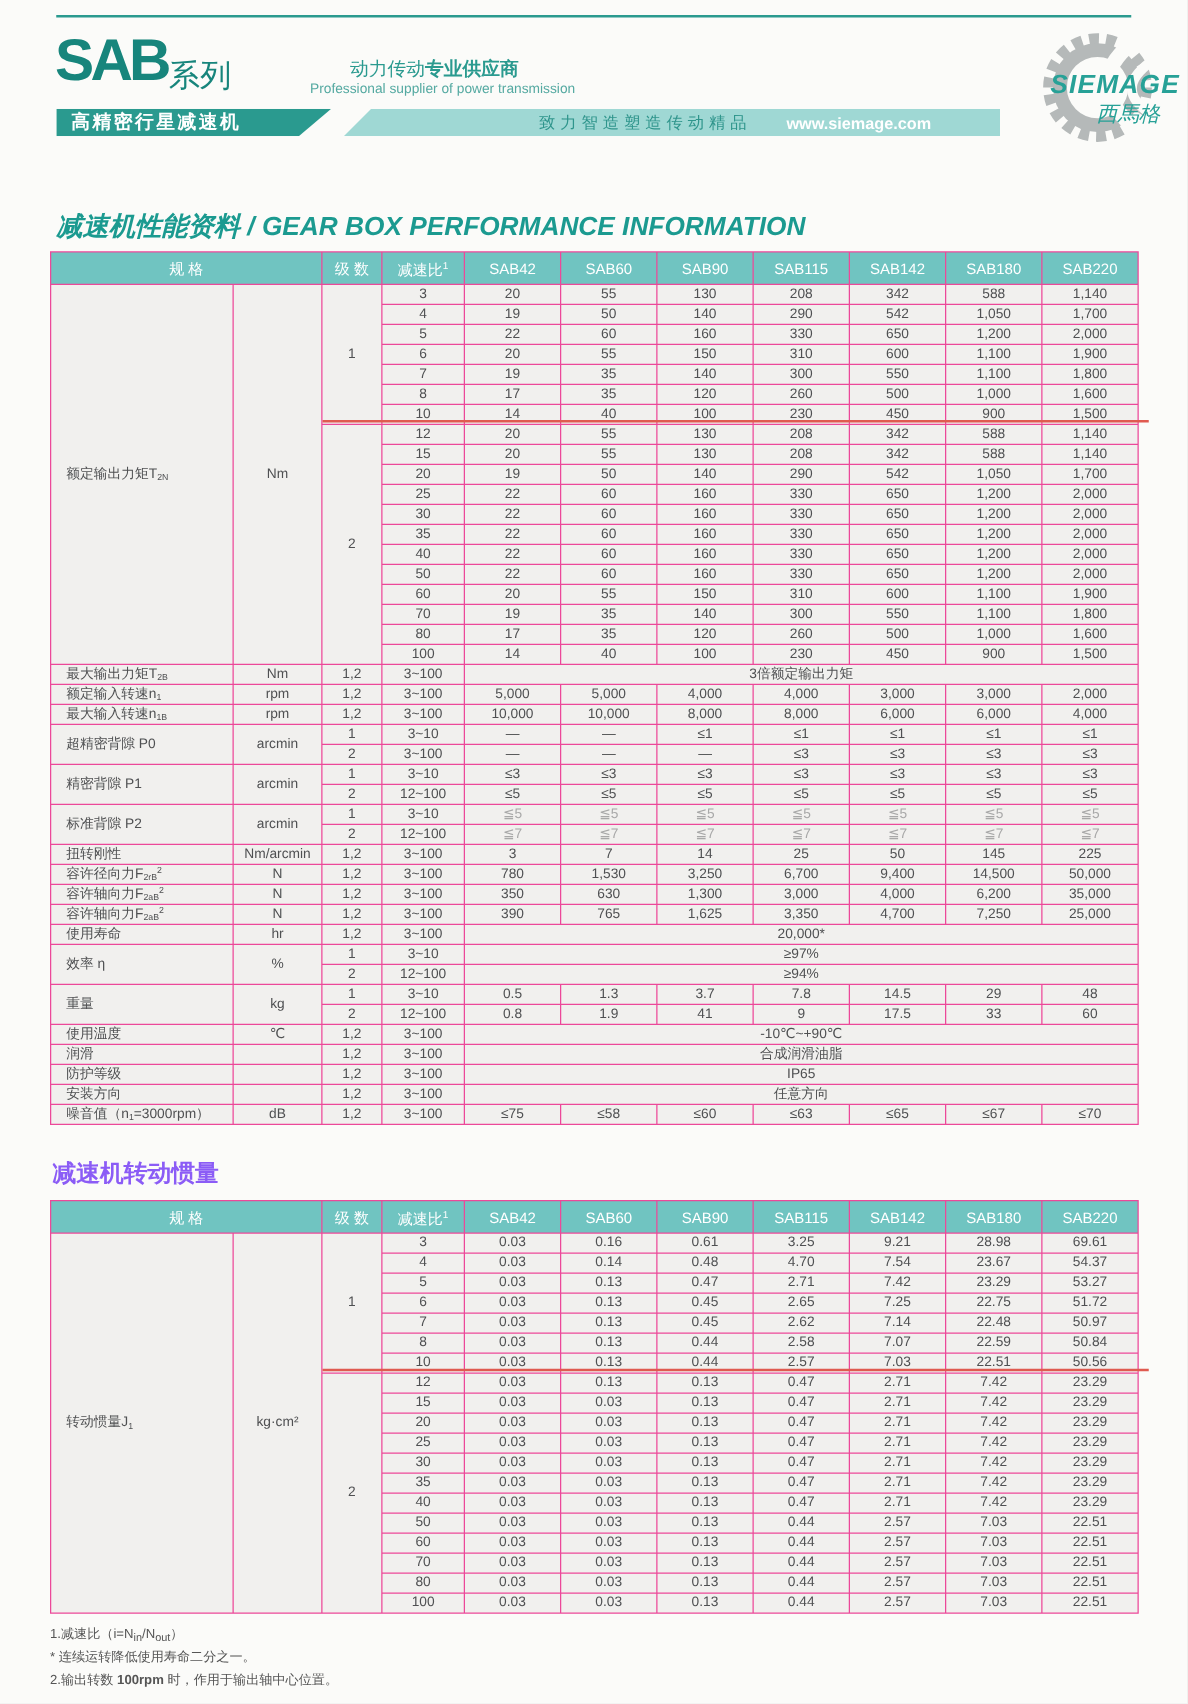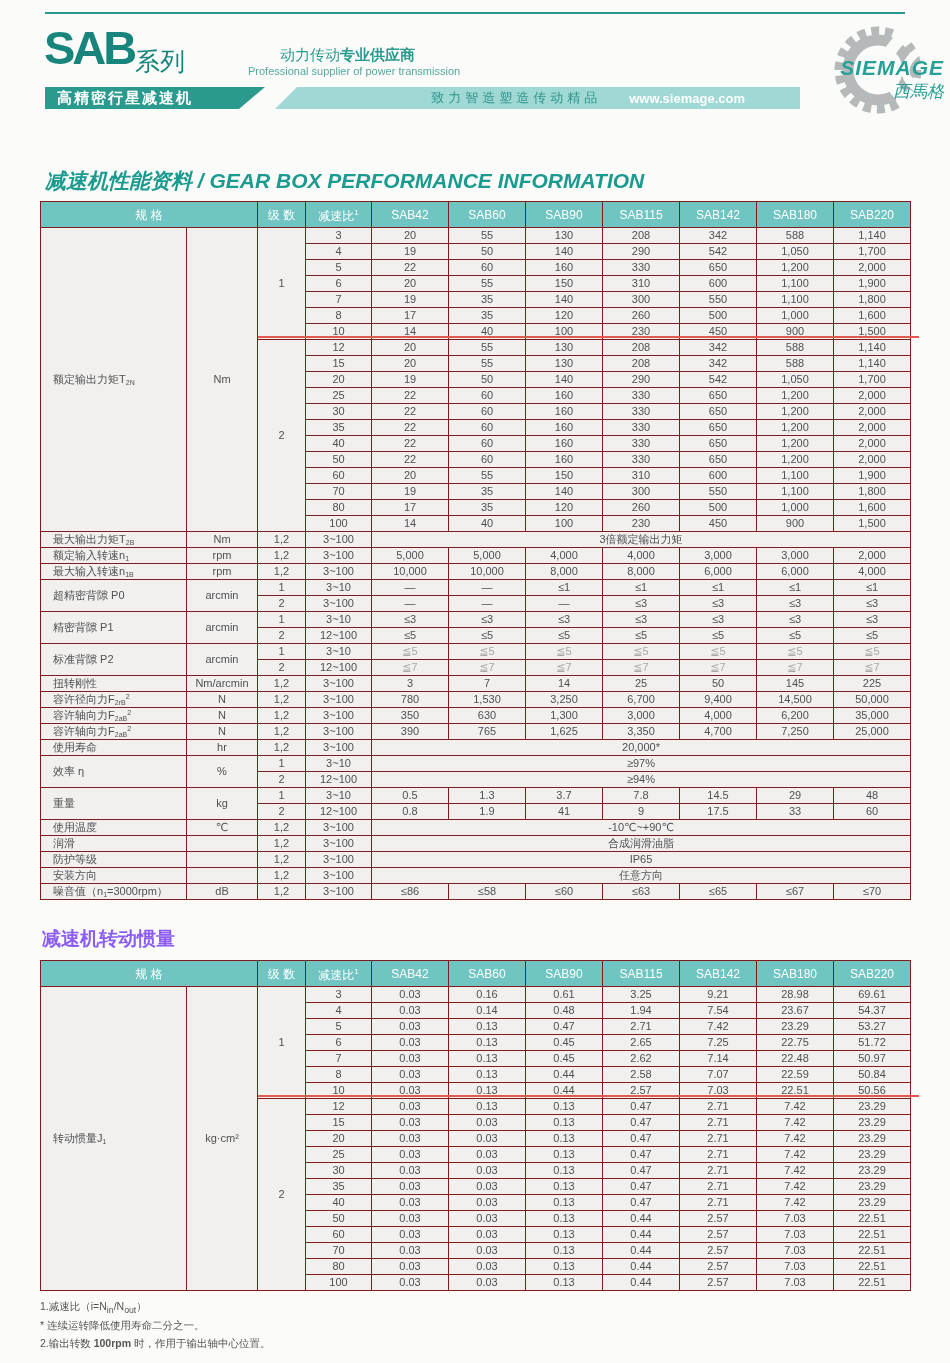--- a/index.html
+++ b/index.html
@@ -20,27 +20,27 @@
                 padding-right:55px;gap:28px;box-sizing:border-box;}
   .banner-slogan{font-size:13px;color:#2f958c;letter-spacing:4px;}
   .banner-site{font-size:13px;color:#ffffff;font-weight:bold;}
   .tagline{position:absolute;left:248px;top:46px;font-size:15px;color:#2a9a8f;margin-left:32px;}
   .tagline b{font-weight:bold;}
   .tagline-en{position:absolute;left:248px;top:65px;font-size:11px;color:#54a9a1;}
   .logo-block{position:absolute;right:6px;top:18px;width:150px;height:105px;}
   .gear-icon{position:absolute;right:18px;top:2px;}
   .brand-name{position:absolute;right:0px;top:38px;font-size:21px;font-weight:bold;
               font-style:italic;color:#27a197;letter-spacing:1px;}
-  .brand-zh{position:absolute;right:0px;top:62px;font-size:17px;font-style:italic;color:#27a197;}
+  .brand-zh{position:absolute;right:16px;top:62px;font-size:17px;font-style:italic;color:#27a197;}
   
   .page-title{position:absolute;left:45px;top:153px;font-size:21px;font-weight:bold;color:#1b9a90;font-style:italic;}
   
   .content{position:absolute;left:40px;top:201px;width:880px;}
   .table-wrap{position:relative;}
-  table.spec-table{border-collapse:separate;border-spacing:1px;background:#7f1d1d;
+  table.spec-table{border-collapse:separate;border-spacing:1px;background:#ec4899;
                    table-layout:fixed;}
   table.spec-table th{background:#70c4c1;color:#ffffff;font-weight:normal;font-size:12px;
                       height:22px;line-height:22px;padding:0;text-align:center;
                       white-space:nowrap;overflow:hidden;}
   table.spec-table th sup{font-size:8px;}
   table.spec-table td{background:#f1f0ee;font-size:11px;height:15px;line-height:15px;
                       padding:0 2px;text-align:center;white-space:nowrap;overflow:hidden;
                       color:#4f5052;vertical-align:middle;}
   table.spec-table td sub{font-size:7px;vertical-align:-2px;line-height:0;}
   table.spec-table td sup{font-size:7px;vertical-align:4px;line-height:0;}
@@ -543,21 +543,21 @@
               <td class="unit" rowspan="1"></td>
               <td class="lvl">1,2</td>
               <td class="ratio">3~100</td>
               <td class="val" colspan="7">任意方向</td>
             </tr>
             <tr>
               <td class="lbl" rowspan="1">噪音值（n<sub>1</sub>=3000rpm）</td>
               <td class="unit" rowspan="1">dB</td>
               <td class="lvl">1,2</td>
               <td class="ratio">3~100</td>
-              <td class="val">≤86</td>
+              <td class="val">≤75</td>
               <td class="val">≤58</td>
               <td class="val">≤60</td>
               <td class="val">≤63</td>
               <td class="val">≤65</td>
               <td class="val">≤67</td>
               <td class="val">≤70</td>
             </tr>
           </tbody>
         </table>
         <div class="red-divider"></div>
@@ -605,21 +605,21 @@
               <td class="val">3.25</td>
               <td class="val">9.21</td>
               <td class="val">28.98</td>
               <td class="val">69.61</td>
             </tr>
             <tr>
               <td class="ratio">4</td>
               <td class="val">0.03</td>
               <td class="val">0.14</td>
               <td class="val">0.48</td>
-              <td class="val">1.94</td>
+              <td class="val">4.70</td>
               <td class="val">7.54</td>
               <td class="val">23.67</td>
               <td class="val">54.37</td>
             </tr>
             <tr>
               <td class="ratio">5</td>
               <td class="val">0.03</td>
               <td class="val">0.13</td>
               <td class="val">0.47</td>
               <td class="val">2.71</td>

